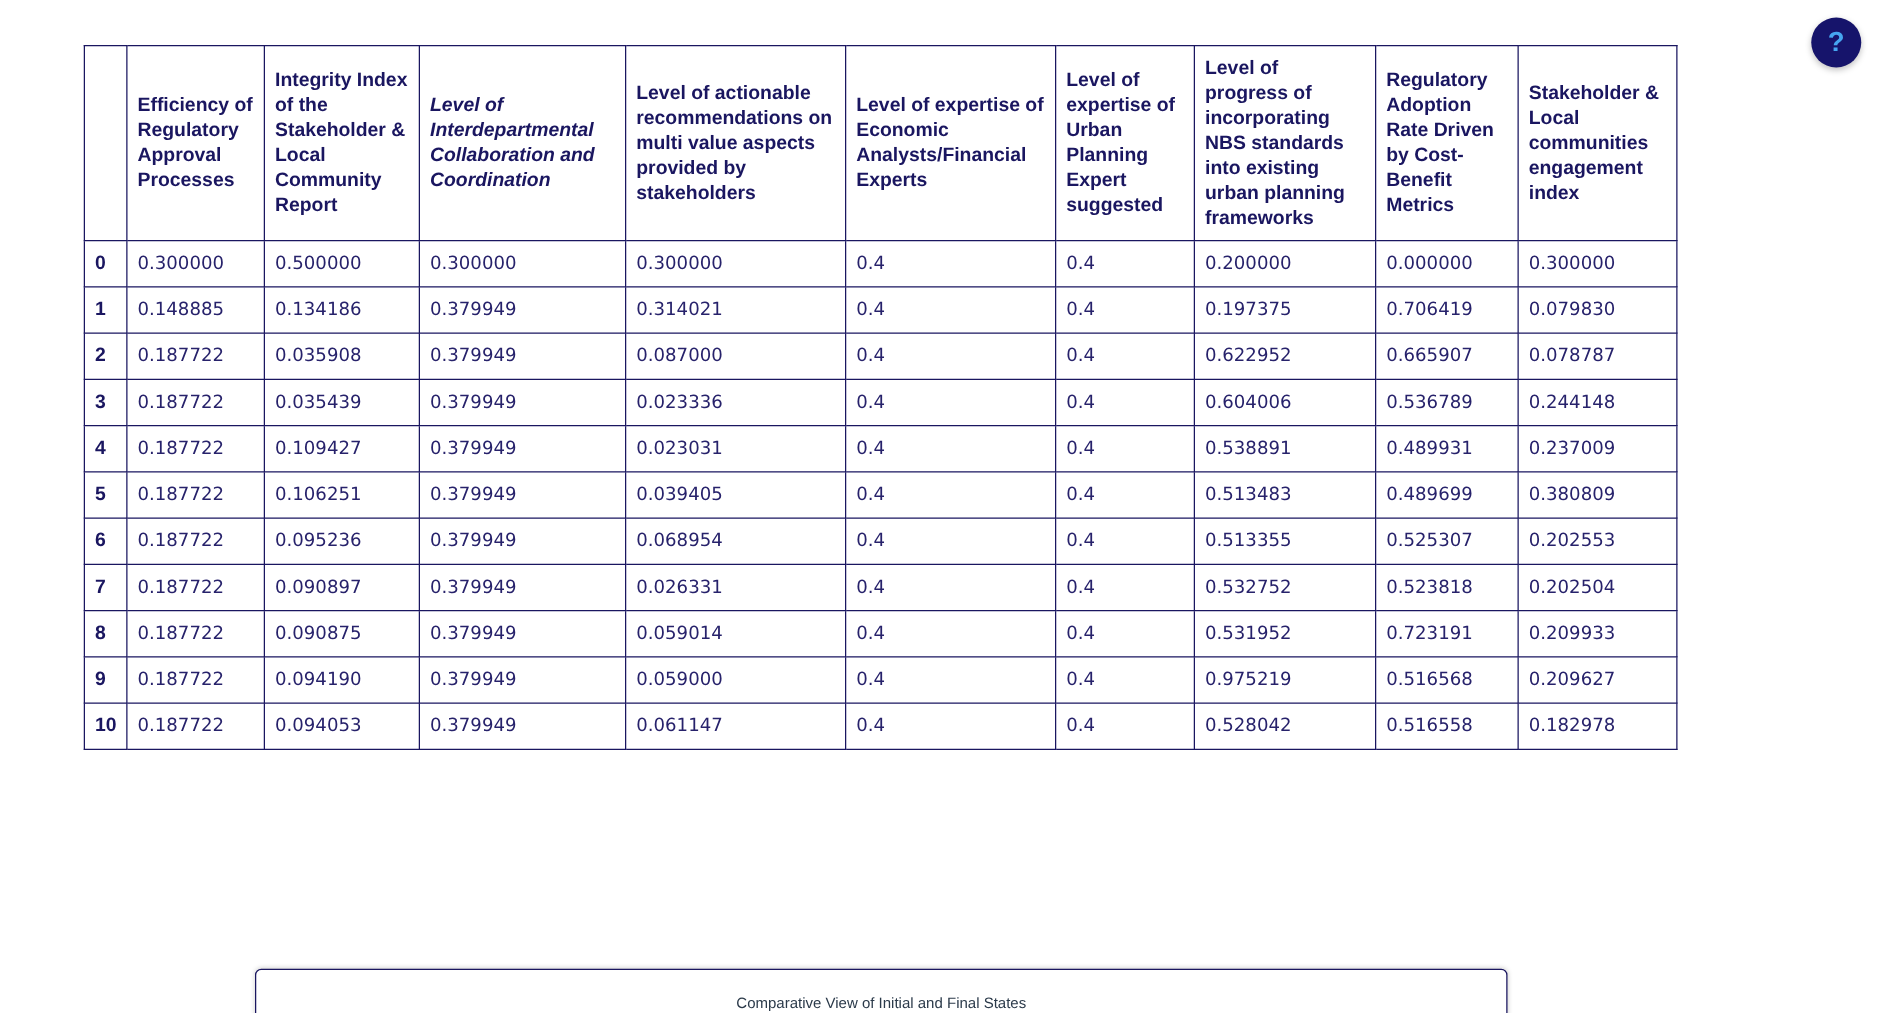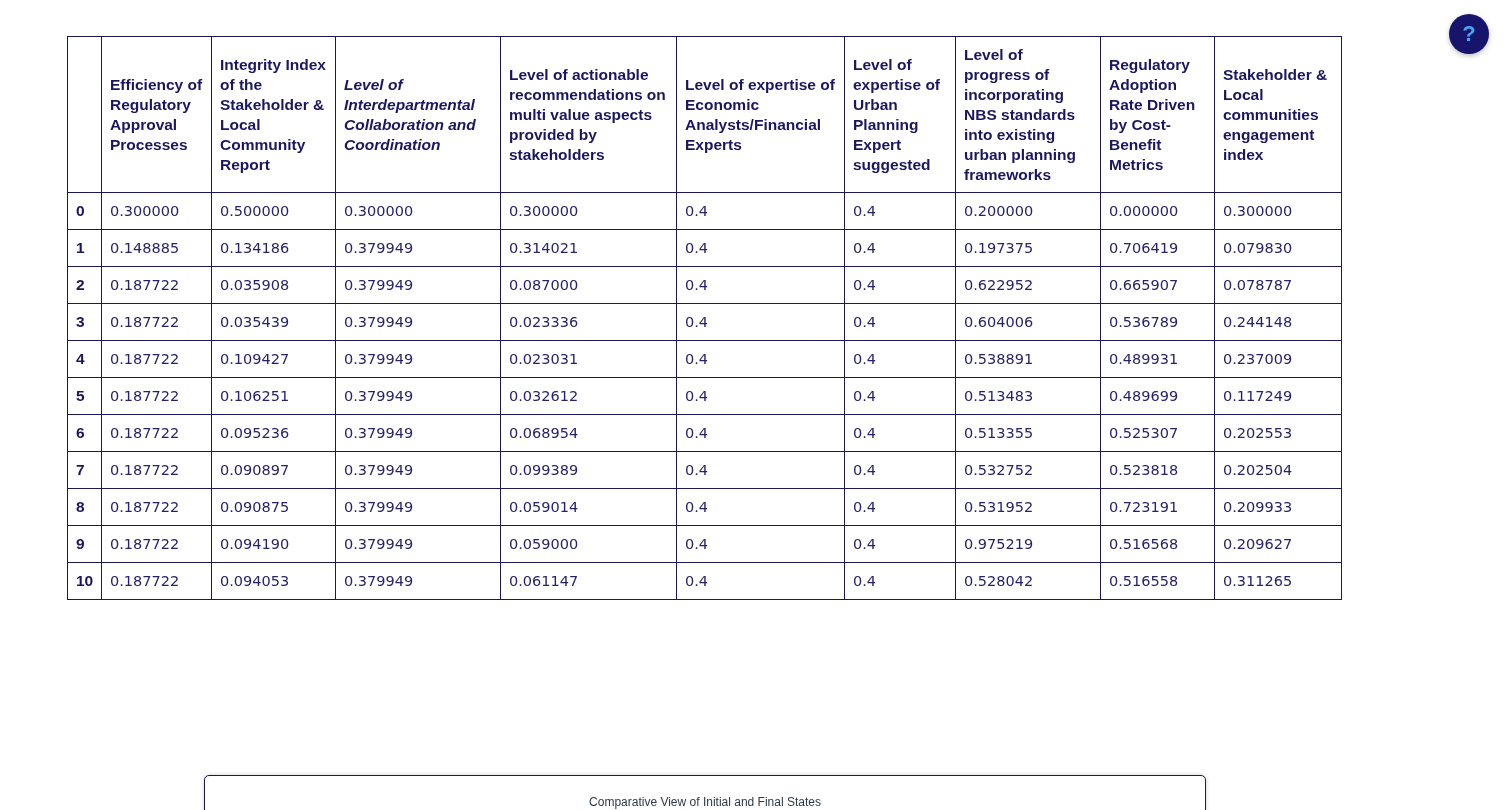--- a/index.html
+++ b/index.html
@@ -170,45 +170,45 @@
           <td>0.4</td>
           <td>0.538891</td>
           <td>0.489931</td>
           <td>0.237009</td>
         </tr>
         <tr>
           <th>5</th>
           <td>0.187722</td>
           <td>0.106251</td>
           <td>0.379949</td>
-          <td>0.032612</td>
+          <td>0.039405</td>
           <td>0.4</td>
           <td>0.4</td>
           <td>0.513483</td>
           <td>0.489699</td>
-          <td>0.117249</td>
+          <td>0.380809</td>
         </tr>
         <tr>
           <th>6</th>
           <td>0.187722</td>
           <td>0.095236</td>
           <td>0.379949</td>
           <td>0.068954</td>
           <td>0.4</td>
           <td>0.4</td>
           <td>0.513355</td>
           <td>0.525307</td>
           <td>0.202553</td>
         </tr>
         <tr>
           <th>7</th>
           <td>0.187722</td>
           <td>0.090897</td>
           <td>0.379949</td>
-          <td>0.099389</td>
+          <td>0.026331</td>
           <td>0.4</td>
           <td>0.4</td>
           <td>0.532752</td>
           <td>0.523818</td>
           <td>0.202504</td>
         </tr>
         <tr>
           <th>8</th>
           <td>0.187722</td>
           <td>0.090875</td>
@@ -235,21 +235,21 @@
         <tr>
           <th>10</th>
           <td>0.187722</td>
           <td>0.094053</td>
           <td>0.379949</td>
           <td>0.061147</td>
           <td>0.4</td>
           <td>0.4</td>
           <td>0.528042</td>
           <td>0.516558</td>
-          <td>0.311265</td>
+          <td>0.182978</td>
         </tr>
       </tbody>
   </table>
 </div>
 
 <div class="help-button">
   <span>?</span>
 </div>
 
 <div class="chart-panel">

